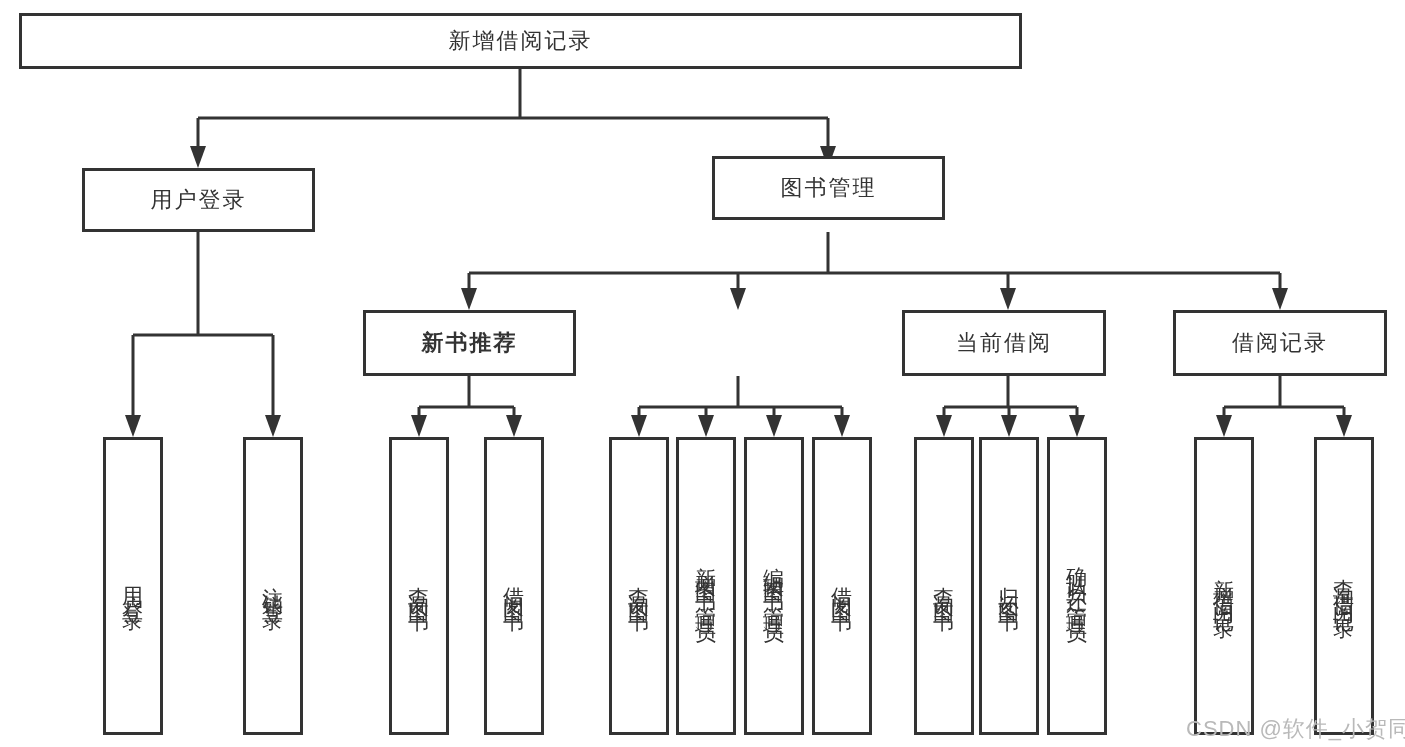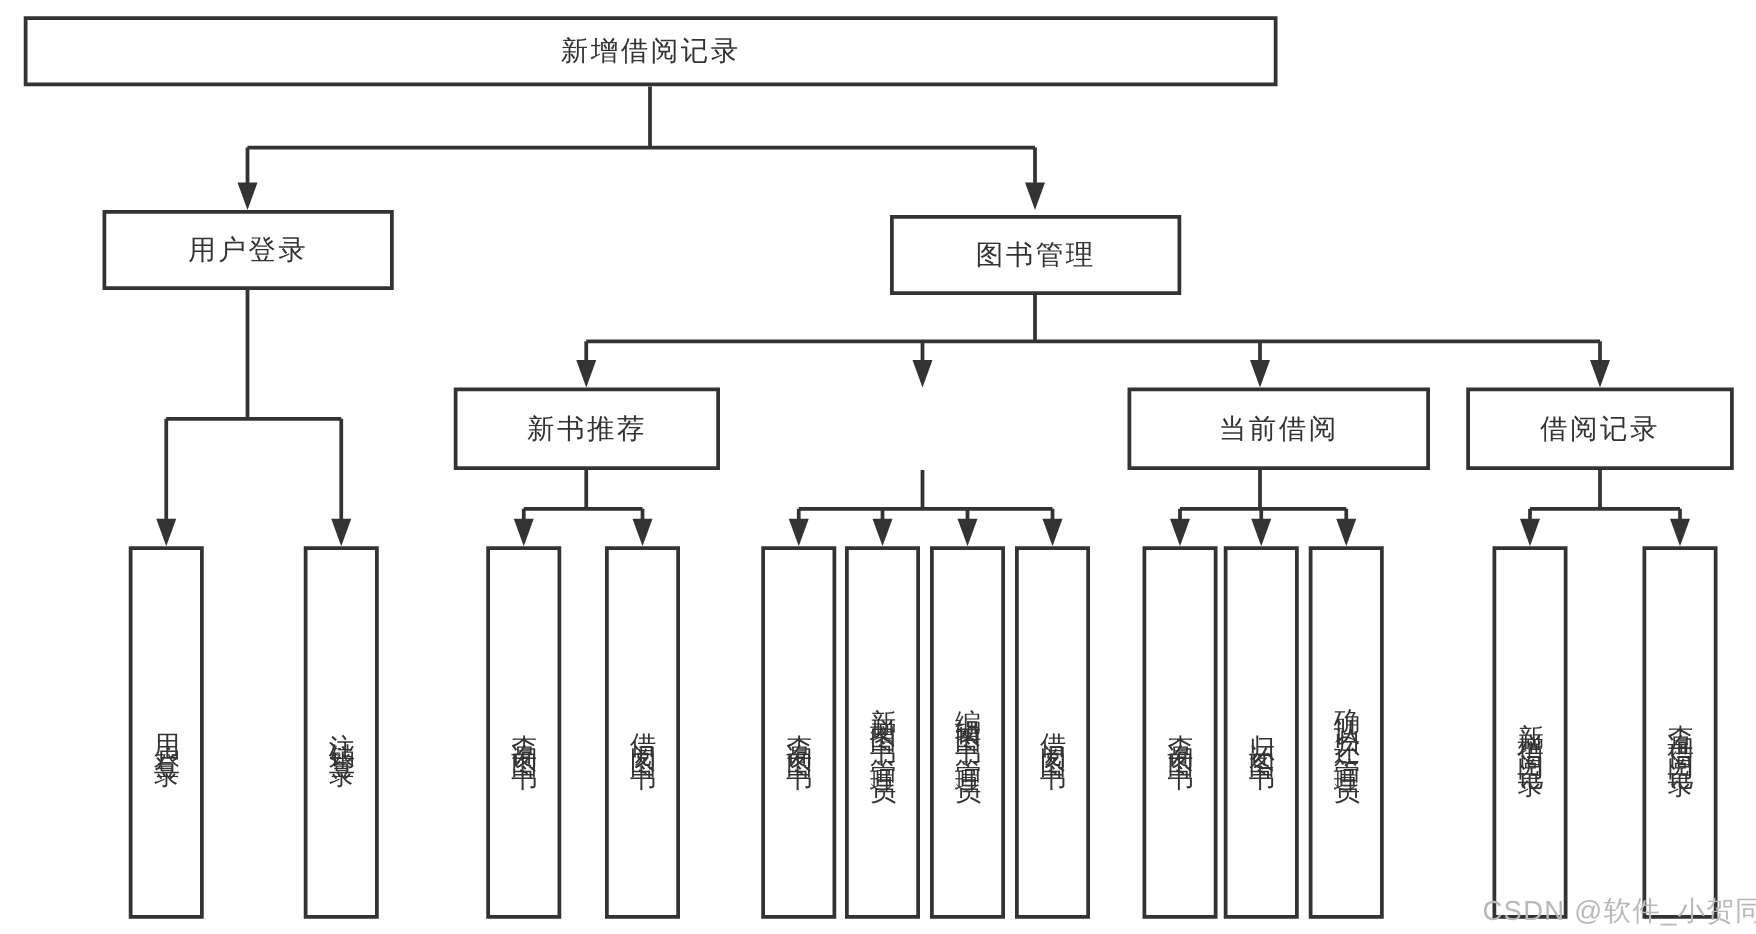--- a/index.html
+++ b/index.html
@@ -35,26 +35,26 @@
     text-orientation: mixed;
     font-size: 21px;
     letter-spacing: 8px;
     color: #333333;
     line-height: 1;
   }
   
   .n-root  { left: 19px;   top: 13px;  width: 1003px; height: 56px; }
   
   .n-l2a   { left: 82px;   top: 168px; width: 233px;  height: 64px; }
-  .n-l2b   { left: 712px;  top: 172px; width: 233px;  height: 64px; }
+  .n-l2b   { left: 712px;  top: 156px; width: 233px;  height: 64px; }
   
   .n-l3    { top: 310px; height: 66px; }
-  .n-l3a   { left: 363px;  width: 213px; }
+  .n-l3a   { left: 363px;  width: 213px; font-weight: bold; }
   .n-l3b   { left: 632px;  width: 212px; }
-  .n-l3c   { left: 902px;  width: 242px; }
+  .n-l3c   { left: 902px;  width: 204px; }
   .n-l3d   { left: 1173px; width: 214px; }
   
   .n-l4    { top: 437px; height: 298px; width: 60px; }
   .x-a1 { left: 103px; }  .x-a2 { left: 243px; }
   .x-b1 { left: 389px; }  .x-b2 { left: 484px; }
   .x-c1 { left: 609px; }  .x-c2 { left: 676px; }
   .x-c3 { left: 744px; }  .x-c4 { left: 812px; }
   .x-d1 { left: 914px; }  .x-d2 { left: 979px; }
   .x-d3 { left: 1047px; }
   .x-e1 { left: 1194px; } .x-e2 { left: 1314px; }

